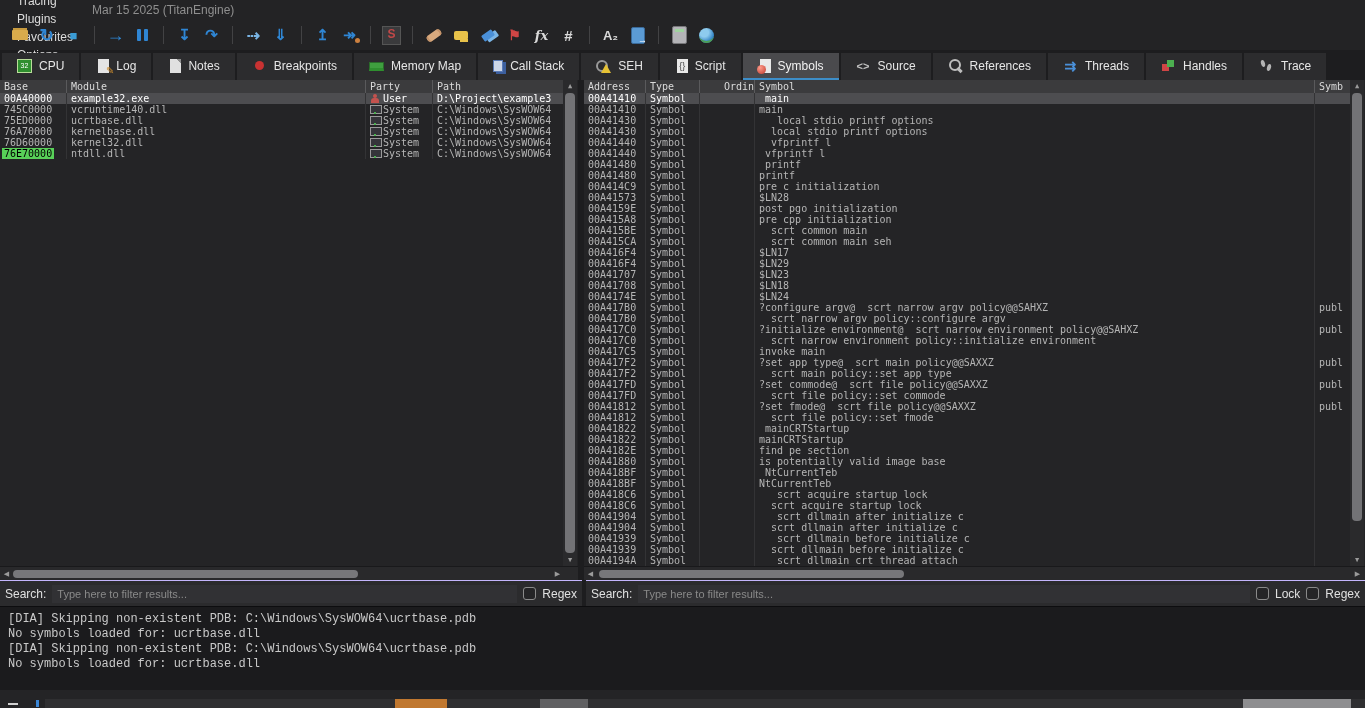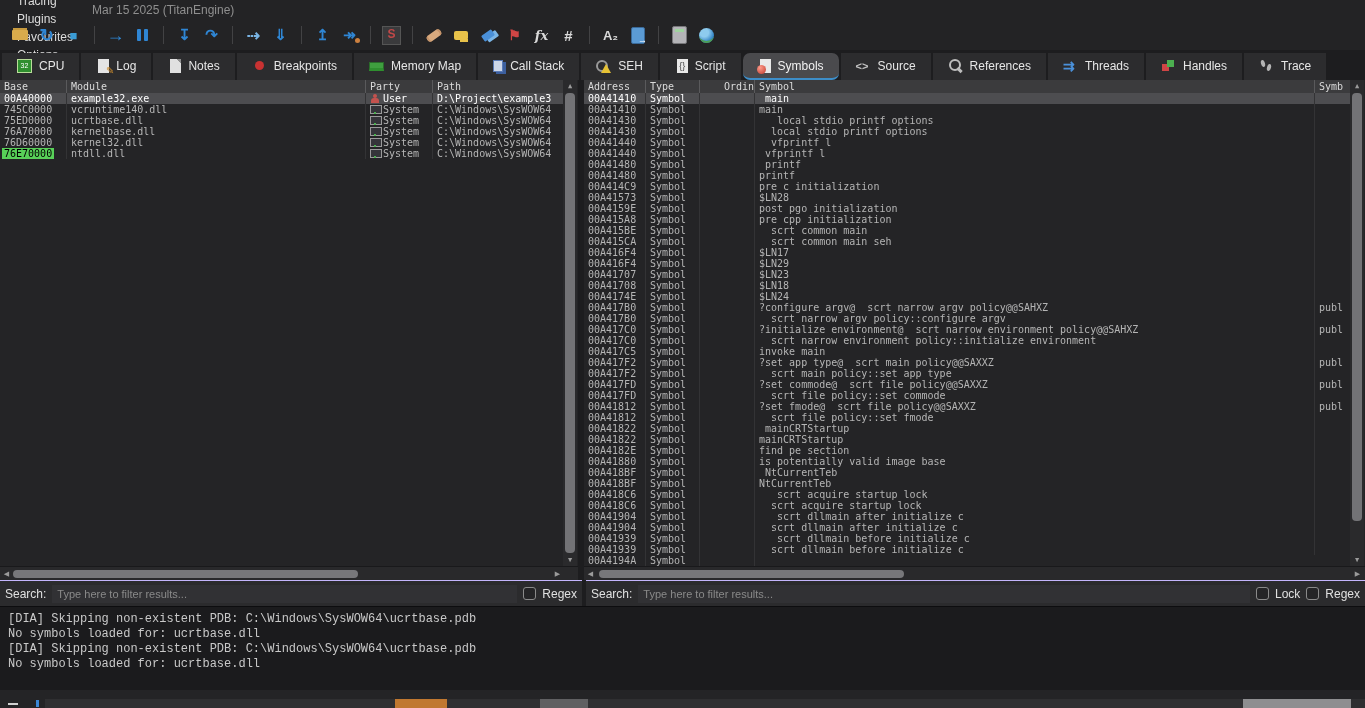--- a/index.html
+++ b/index.html
@@ -47,22 +47,22 @@
   .ti-modify-value::before { content:""; width:12px; height:15px; background:#5b9bd5; border:1px solid #3a6a9a; border-radius:2px; }
   .ti-calculator::before { content:""; width:13px; height:16px; background:#b4b4b8; border-radius:2px; border:1px solid #77777a; }
   .ti-calculator::after { content:""; position:absolute; top:6px; width:9px; height:3px; background:#9fd39f; }
   .ti-internet::after { content:""; width:15px; height:15px; border-radius:50%;
      background:radial-gradient(circle at 35% 30%, #8ecbee 0 30%, #2e7fc2 70%, #1d5e96);
      box-shadow:inset 0 -3px 0 -1px #4d9e57; }
 
   
   .tabbar { height:30px; background:#1d1d1f; display:flex; align-items:flex-end; padding:0 2px; gap:2px; }
   .tab { height:27px; background:#2c2c2e; display:flex; align-items:center; gap:7px; padding:0 15px;
-         font-size:12px; color:#e6e6e6; border-bottom:2px solid transparent; cursor:default; white-space:nowrap; }
-  .tab.active { background:#4a4a4d; border-bottom-color:#3d8ec9; color:#f2f2f2;border-radius:7px; }
+         font-size:12px; color:#e6e6e6; border-bottom:2px solid transparent; cursor:default; white-space:nowrap;text-align:center; }
+  .tab.active { background:#4a4a4d; border-bottom-color:#3d8ec9; color:#f2f2f2; }
   .icn { width:15px; height:14px; position:relative; display:inline-block; flex:none; }
   .icn-cpu { background:#2f8f2f; border:1px solid #b9dd9a; }
   .icn-cpu::after { content:"32"; position:absolute; inset:0; color:#fff; font-size:7px; line-height:12px; text-align:center; }
   .icn-log { width:11px; margin-left:2px; background:#e4e4e4; }
   .icn-log::after { content:"✎"; position:absolute; right:-5px; bottom:-3px; color:#c98a2e; font-size:10px; }
   .icn-notes { width:11px; margin-left:2px; background:linear-gradient(225deg, #8f8f8f 3px, #e0e0e0 3px); }
   .icn-breakpoints { width:9px; height:9px; margin:2px 3px; border-radius:50%; background:#c83232; }
   .icn-memory { height:9px; margin-top:2px; background:#3f9f3f; border:1px solid #2a6b2a; border-bottom:3px solid #2f8f2f; }
   .icn-callstack { width:10px; height:12px; background:#cdd7e8; border:1px solid #5a7ab5; box-shadow:3px 2px 0 #3c5f9e; }
   .icn-seh::before { content:""; position:absolute; left:0; top:1px; width:8px; height:8px; border:2px solid #9a9a9a; border-radius:50%; }
@@ -607,20 +607,21 @@
             <div class="cell w-addr">00A41939</div>
             <div class="cell w-type">Symbol</div>
             <div class="cell w-ord"></div>
             <div class="cell w-sym">__scrt_dllmain_before_initialize_c</div>
             <div class="cell w-extra"></div>
           </div>
           <div class="trow">
             <div class="cell w-addr">00A4194A</div>
             <div class="cell w-type">Symbol</div>
             <div class="cell w-ord"></div>
+            <div class="cell w-sym">___scrt_dllmain_crt_thread_attach</div>
             <div class="cell w-extra"></div>
           </div>
         </div>
       <div class="vscroll">
         <div class="vs-arrow">▲</div>
         <div class="vs-thumb" style="top:13px; height:428px;"></div>
         <div class="vs-arrow bottom">▼</div>
       </div>
     </div>
   </div>

